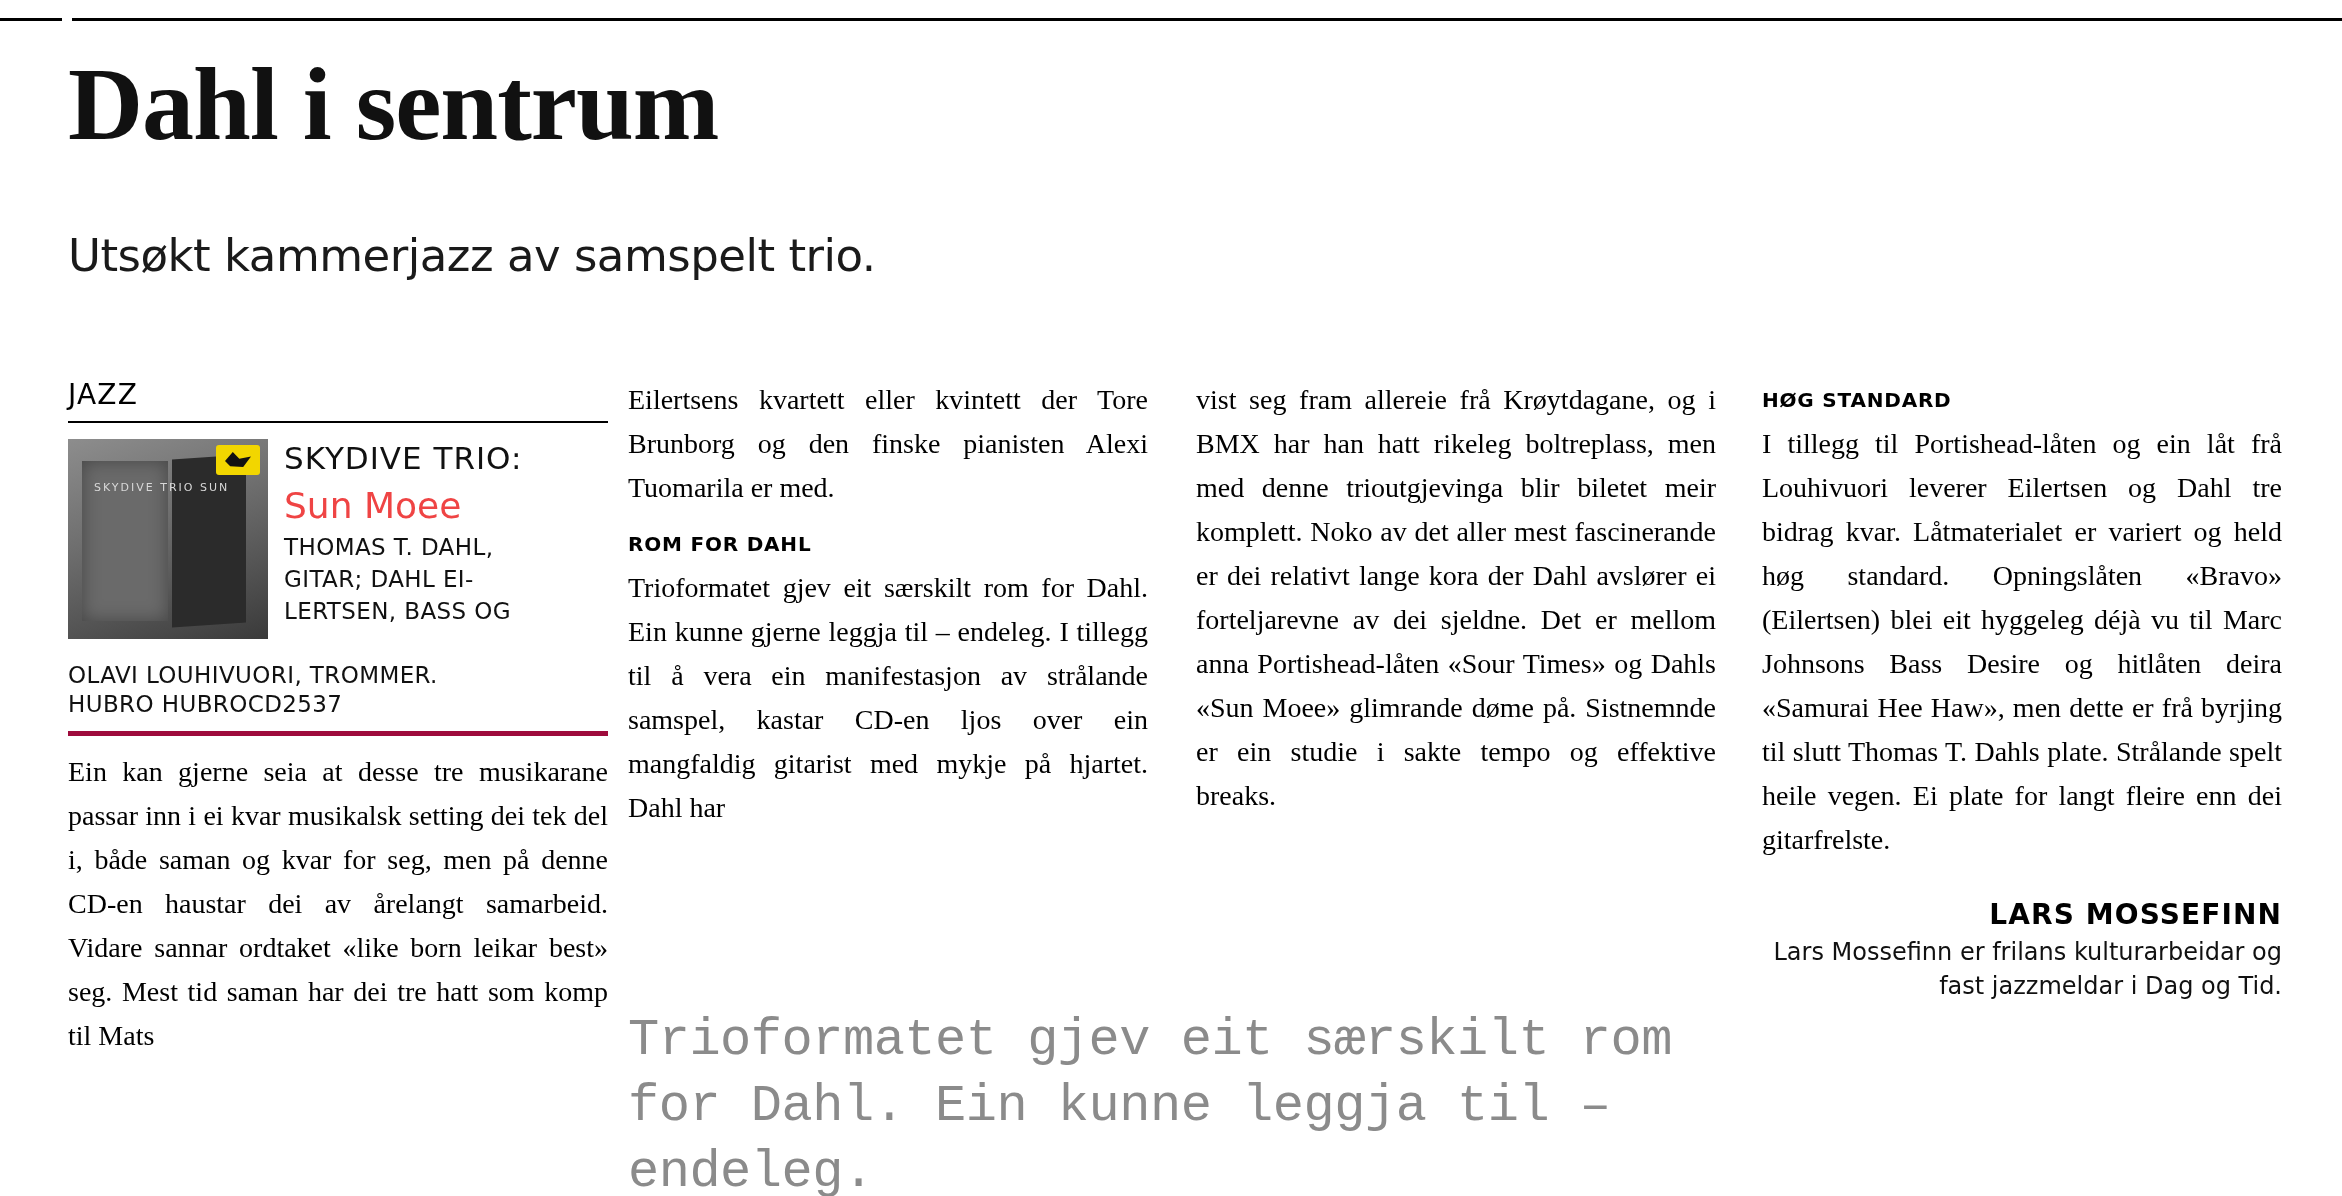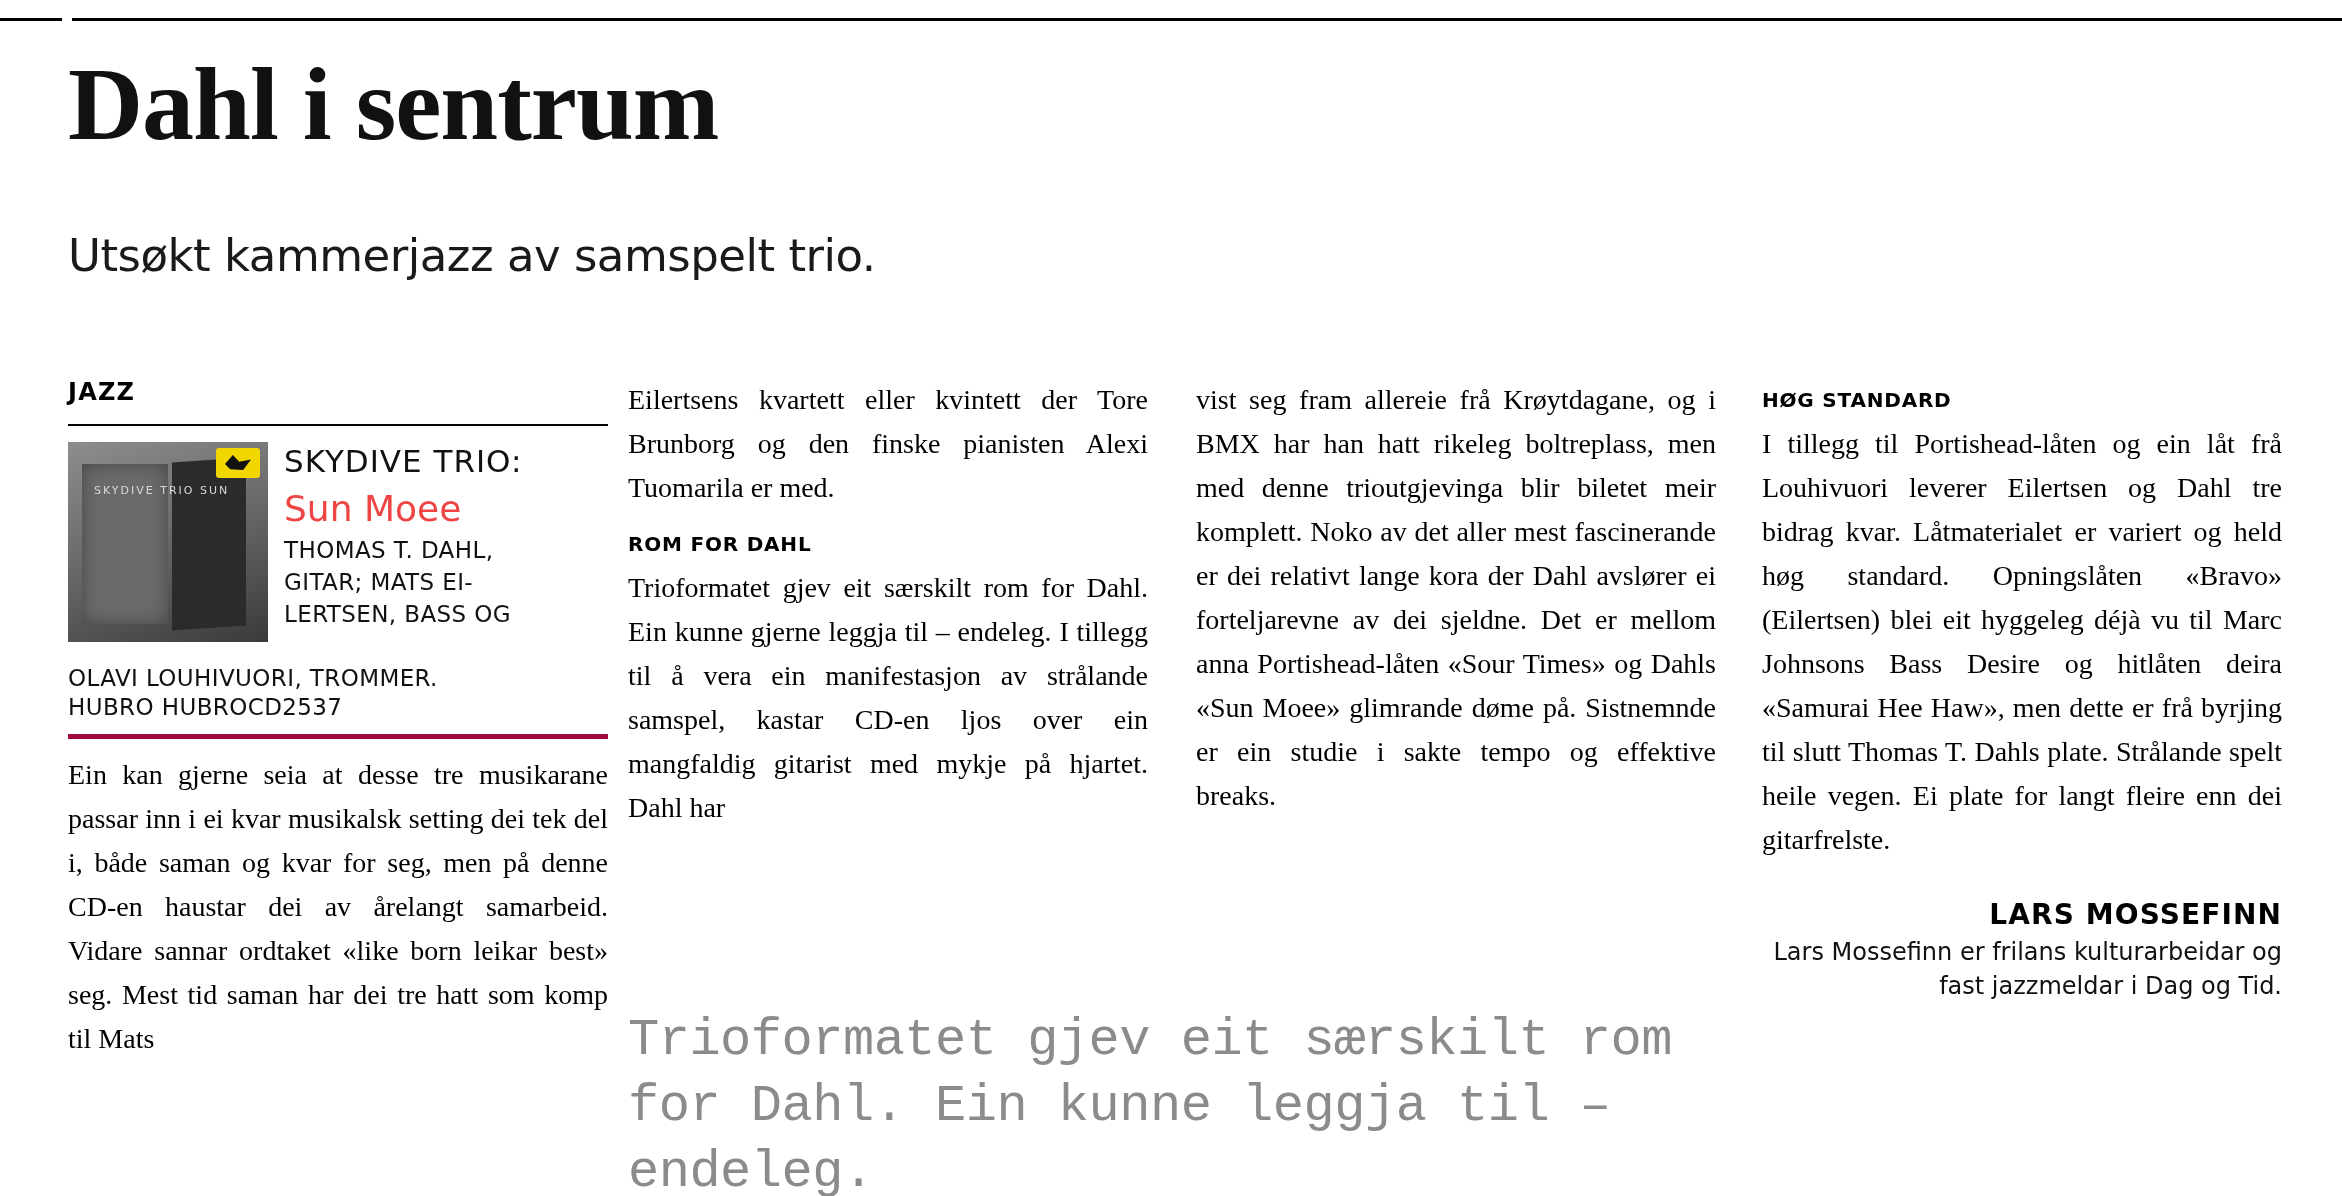--- a/index.html
+++ b/index.html
@@ -71,25 +71,25 @@
 
   
   .col1 {
     position: absolute;
     left: 68px;
     top: 370px;
     width: 540px;
   }
   .kicker {
     font-family: "DejaVu Sans", sans-serif;
-    font-weight: bold;
-    font-size: 24px;
+    font-weight: normal;
+    font-size: 28px;
     letter-spacing: 1.2px;
     color: #000;
-    padding-bottom: 18px;
+    padding-bottom: 10px;
   }
   .kicker-rule {
     border-top: 2px solid #000;
     width: 540px;
     height: 0;
     margin-bottom: 16px;
   }
 
   .albumbox {
     position: relative;
@@ -285,21 +285,21 @@
         <div class="panelB"></div>
         <div class="vtext">SKYDIVE TRIO SUN</div>
         <div class="badge">
           <div class="bird"></div>
         </div>
       </div>
       <div class="albummeta">
         <div class="album-artist">SKYDIVE TRIO:</div>
         <div class="album-title">Sun Moee</div>
         <div class="album-credits">THOMAS T. DAHL,</div>
-        <div class="album-credits2">GITAR; MATS EI-</div>
+        <div class="album-credits2">GITAR; DAHL EI-</div>
         <div class="album-credits2">LERTSEN, BASS OG</div>
       </div>
     </div>
 
     <div class="album-credits2" style="width:540px;">OLAVI LOUHIVUORI, TROMMER.</div>
     <div class="album-label">HUBRO  HUBROCD2537</div>
 
     <div class="red-rule"></div>
 
     <div class="bodytext">

